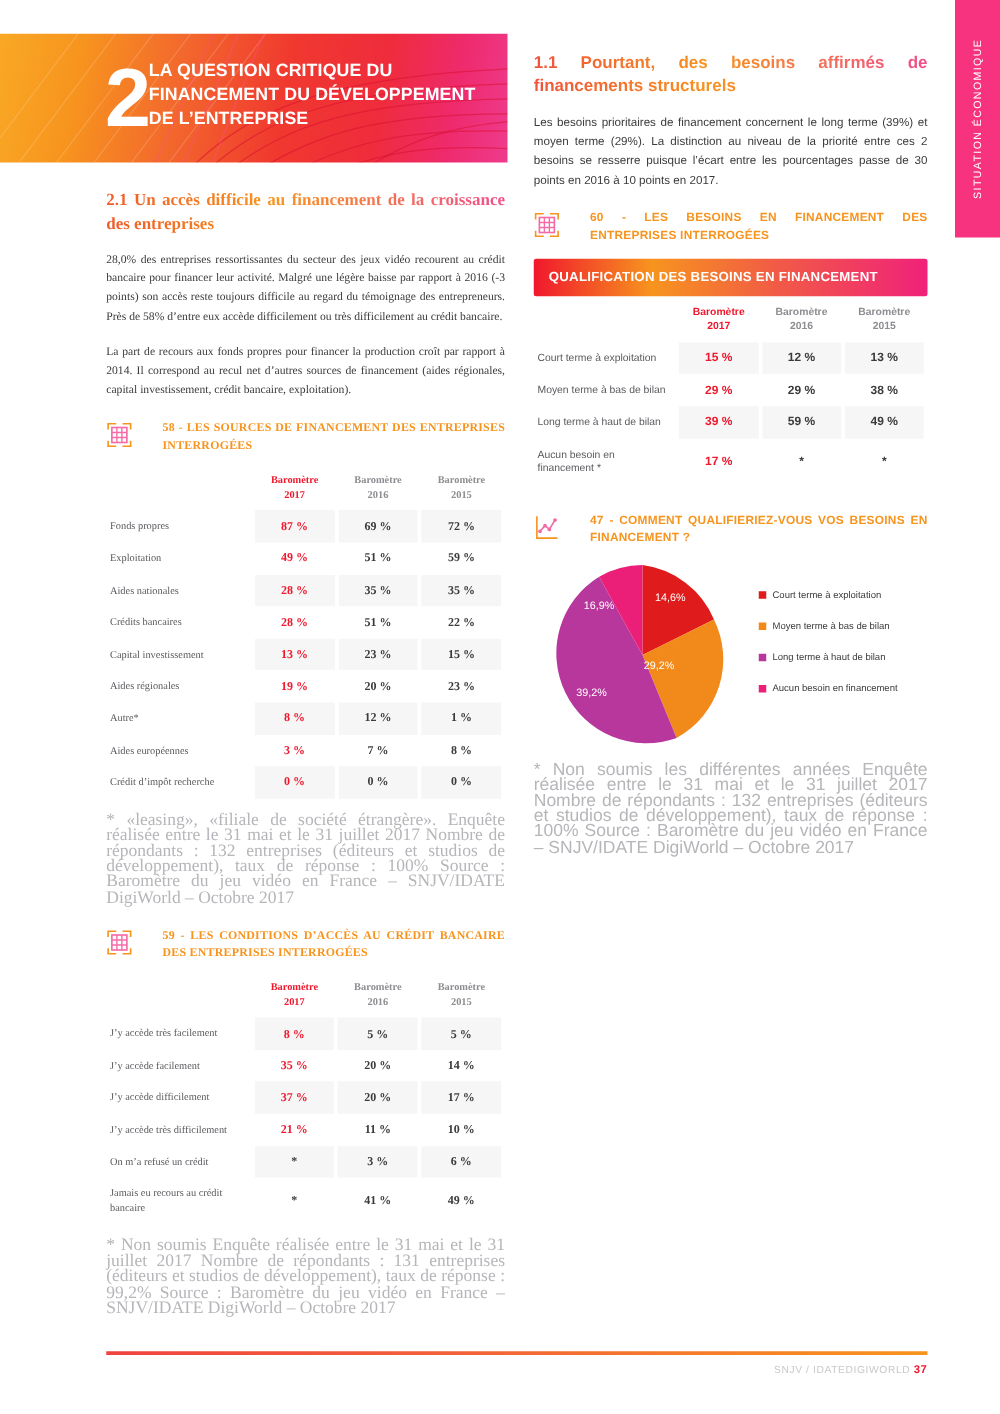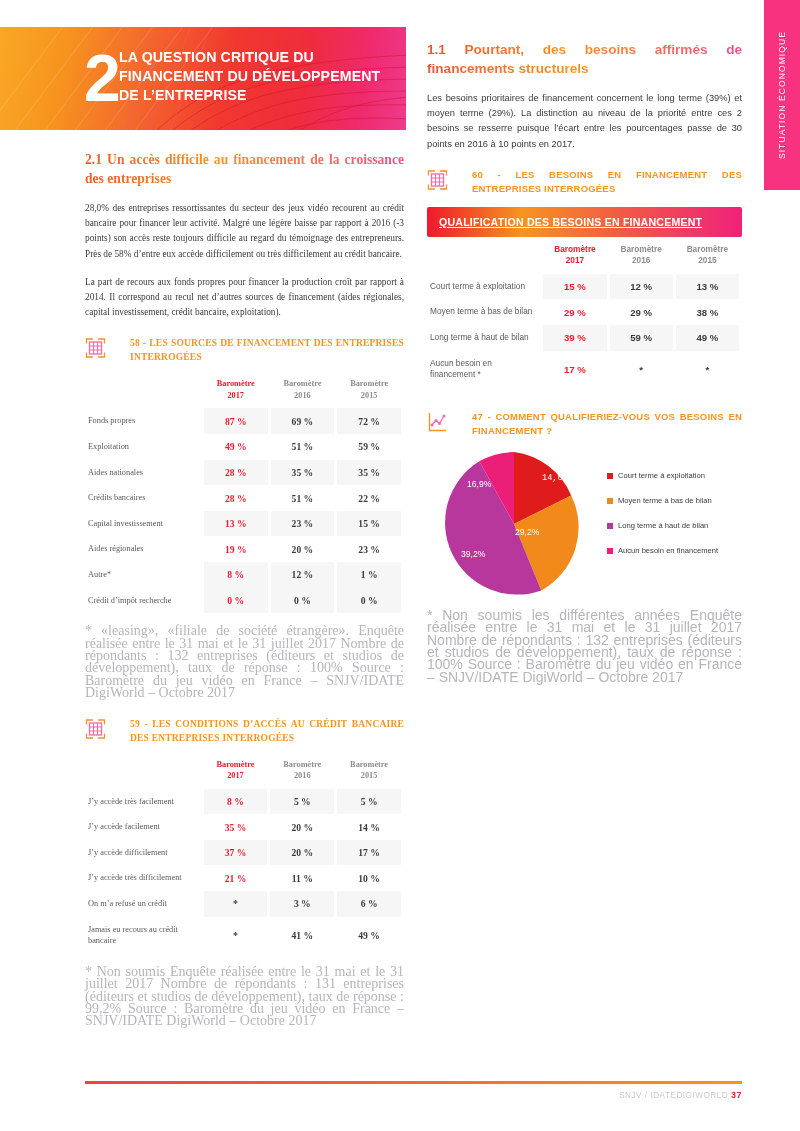--- a/index.html
+++ b/index.html
@@ -93,21 +93,20 @@
   table.stat tr.odd td.val { background: #f6f6f7; }
   table.stat td.val.star { font-weight: 700; color: #3b3b3d; }
 
   
   .ribbon {
     height: 30px; border-radius: 2px;
     background: linear-gradient(90deg,#f0182d 0%,#f7941e 30%,#f15a46 62%,#f0217a 100%);
     display: flex; align-items: center; padding-left: 12px;
     color: #fff; font-size: 10.6px; font-weight: 700; letter-spacing: 0.2px;
     margin-bottom: 4px;
-    text-decoration: underline;
   }
 
   p.note {
     font-size: 14px; line-height: 12.4px; color: #b6b6ba;
     text-align: justify; margin-top: 12px; margin-bottom: 17px;
   }
 
   
   .chartwrap { display: flex; align-items: flex-start; margin-top: 4px; }
   .pie { position: relative; width: 150px; height: 150px; flex: none; margin-left: 12px; }
@@ -235,20 +234,26 @@
             <td class="val cur">19 %</td>
             <td class="val">20 %</td>
             <td class="val">23 %</td>
           </tr>
         <tr class="odd">
             <td class="name">Autre*</td>
             <td class="val cur">8 %</td>
             <td class="val">12 %</td>
             <td class="val">1 %</td>
           </tr>
+        <tr>
+            <td class="name">Aides européennes</td>
+            <td class="val cur">3 %</td>
+            <td class="val">7 %</td>
+            <td class="val">8 %</td>
+          </tr>
         <tr class="odd">
             <td class="name">Crédit d’impôt recherche</td>
             <td class="val cur">0 %</td>
             <td class="val">0 %</td>
             <td class="val">0 %</td>
           </tr>
       </tbody>
     </table>
 
     <p class="note">* «leasing», «filiale de société étrangère». Enquête réalisée entre le 31 mai et le 31 juillet 2017 Nombre de répondants : 132 entreprises (éditeurs et studios de développement), taux de réponse : 100% Source : Baromètre du jeu vidéo en France – SNJV/IDATE DigiWorld – Octobre 2017</p>
@@ -396,21 +401,21 @@
         <svg width="150" height="150" viewBox="0 0 150 150">
 
           <path d="M75 75 L75 3 A72 72 0 0 1 132.2 46.5 Z" fill="#e01b1b"></path>
 
           <path d="M75 75 L132.2 46.5 A72 72 0 0 1 102.3 141.4 Z" fill="#f18a1b"></path>
 
           <path d="M75 75 L102.3 141.4 A72 72 0 0 1 40.3 12.3 Z" fill="#b8379c"></path>
 
           <path d="M75 75 L40.3 12.3 A72 72 0 0 1 75 3 Z" fill="#eb1f77"></path>
         </svg>
-        <div class="pielabel" style="left:103px; top:24px;font-family:Liberation Mono, monospace;">14,6%</div>
+        <div class="pielabel" style="left:85px; top:24px;">14,6%</div>
         <div class="pielabel" style="left:76px; top:78px;">29,2%</div>
         <div class="pielabel" style="left:22px; top:100px;">39,2%</div>
         <div class="pielabel" style="left:28px; top:30px;">16,9%</div>
       </div>
       <div class="legend">
         <div class="item">
             <span class="sw" style="background:#e01b1b"></span>
             <span class="lt">Court terme à exploitation</span>
           </div>
         <div class="item">

